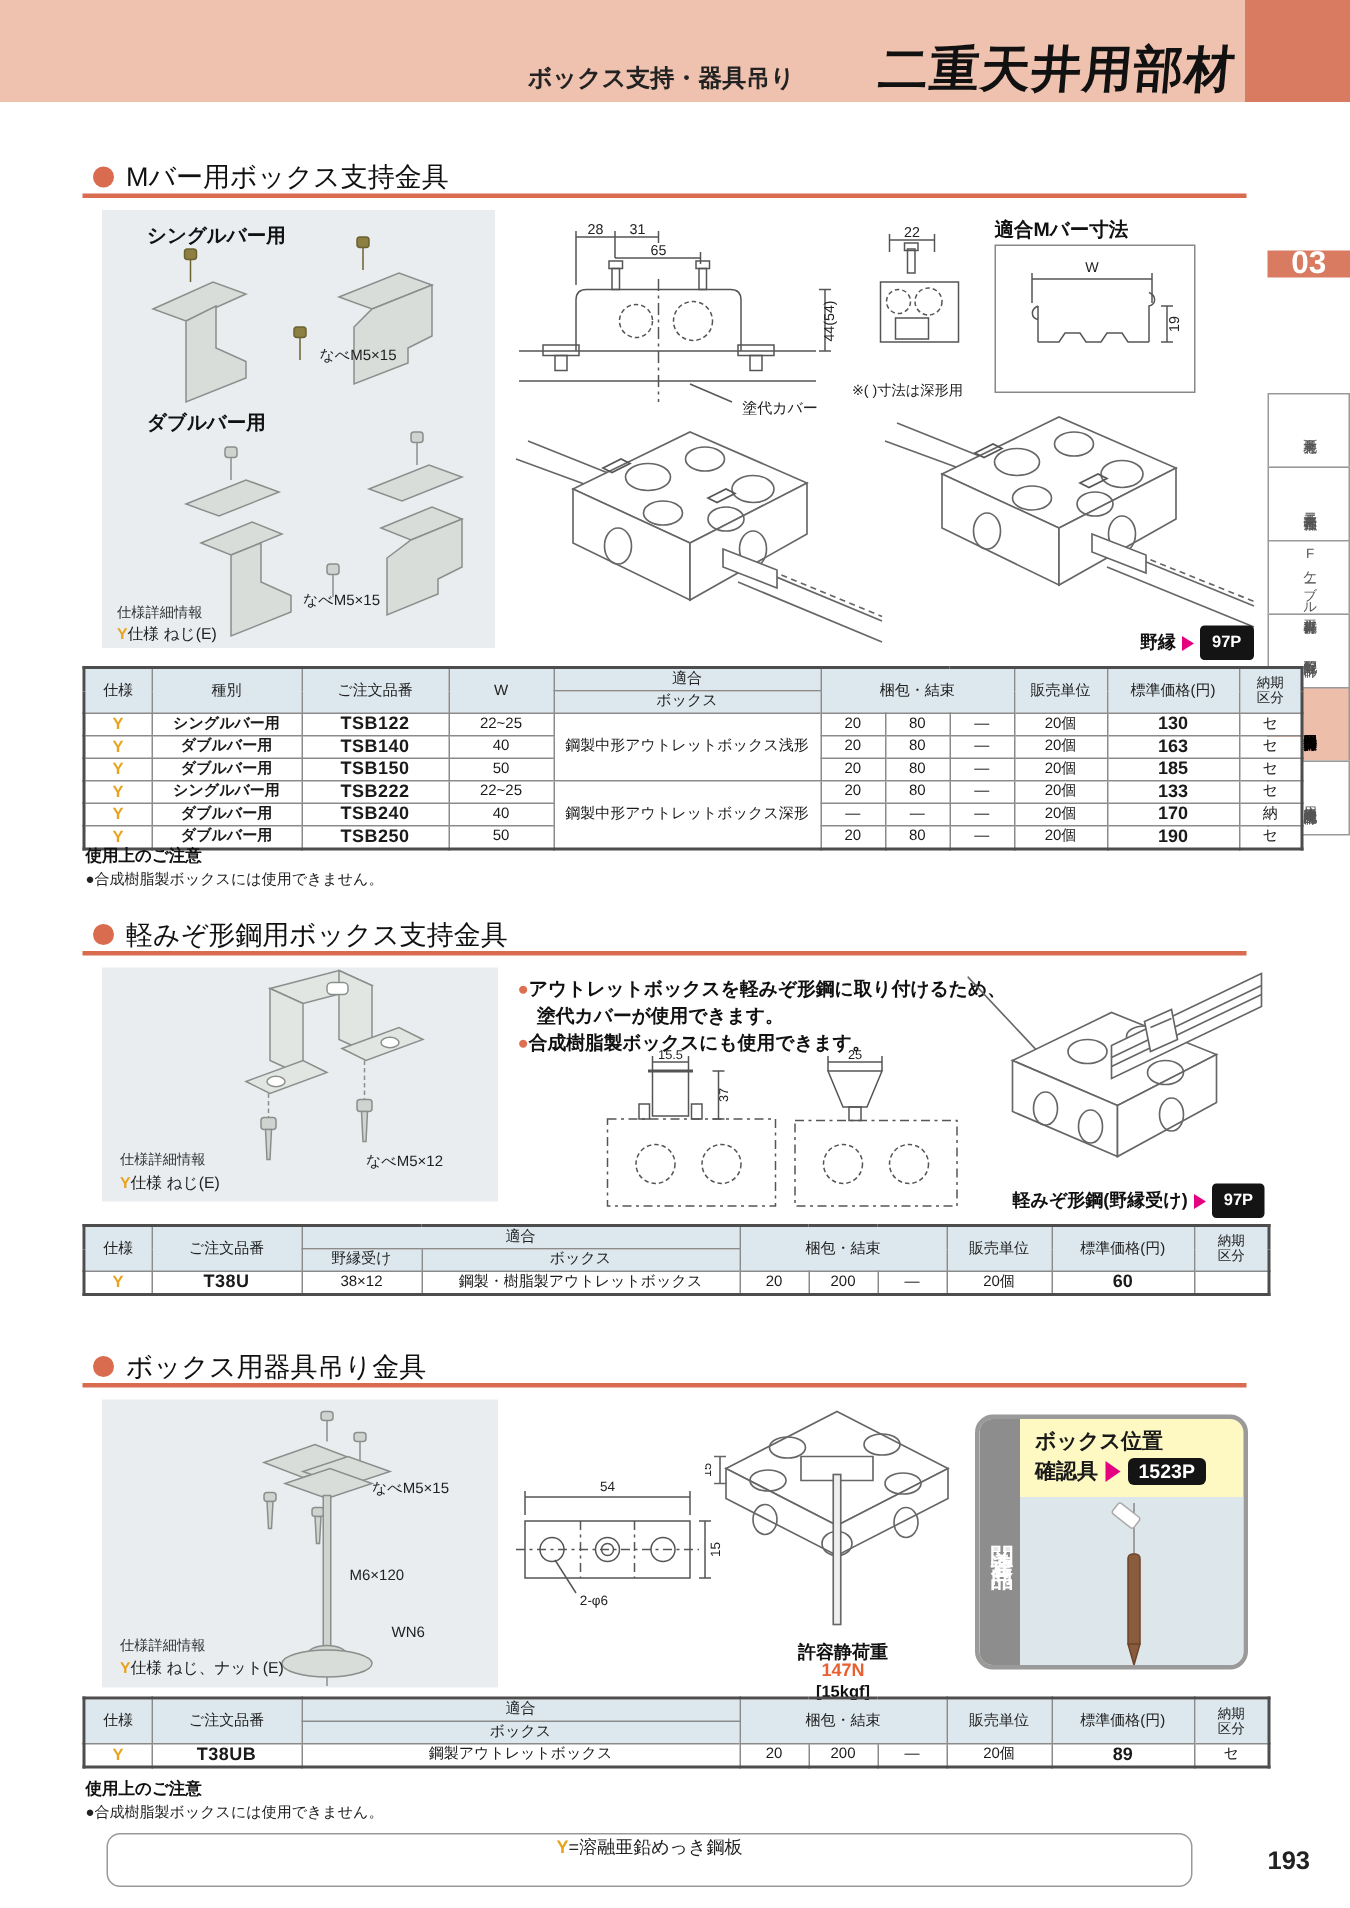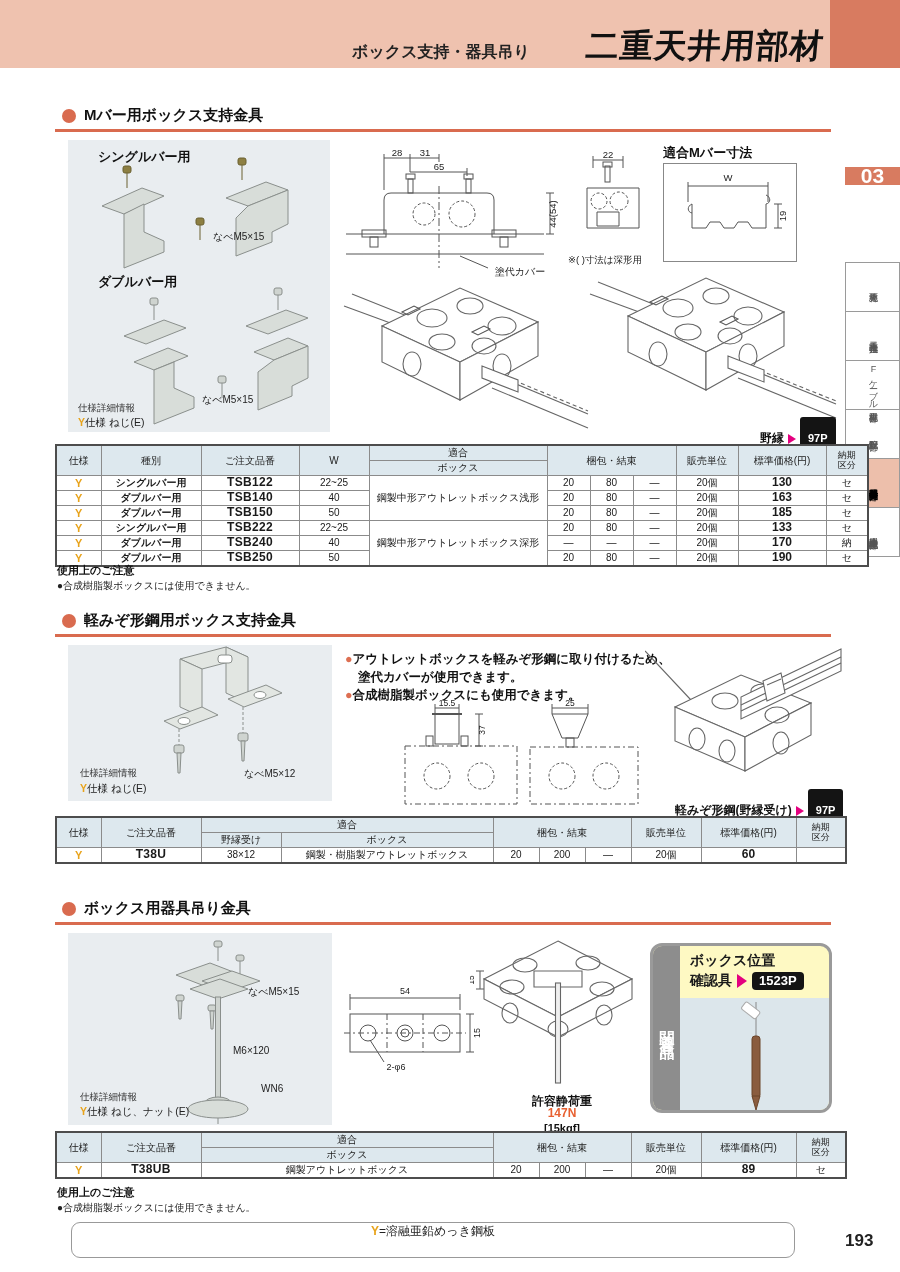--- a/index.html
+++ b/index.html
@@ -14,36 +14,36 @@
              transform:skewX(-5deg);letter-spacing:1px;}
   
   .chapter{left:845px;top:167px;width:55px;height:18px;background:#d87b60;color:#fff;
            font-weight:bold;font-size:21px;display:flex;align-items:center;justify-content:center;}
   .tabs{left:845px;top:263px;width:55px;}
   .vtab{box-sizing:border-box;width:55px;height:50px;border:1px solid #9a9a9a;margin-top:-1px;
         background:#fff;display:flex;align-items:center;justify-content:center;gap:2px;
         writing-mode:vertical-rl;text-orientation:upright;font-size:9px;color:#555;line-height:1.1;}
   .vtab.active{background:#edbfab;color:#000;font-weight:bold;}
   
-  .sec-title{display:flex;align-items:center;gap:8px;font-size:15px;font-weight:bold;color:#111;}
+  .sec-title{display:flex;align-items:center;gap:8px;font-size:18px;font-weight:normal;color:#111;}
   .sec-dot{width:14px;height:14px;border-radius:50%;background:#d96b4f;flex:0 0 auto;}
   .redline{height:3px;background:#d96b4f;}
   
   .panel{background:#e9edf0;}
   .plabel{position:absolute;font-weight:bold;font-size:13px;color:#111;}
   .small-label{position:absolute;font-size:10px;color:#222;}
   .spec-info{position:absolute;font-size:9.5px;color:#333;}
   .spec-line{position:absolute;font-size:10.5px;color:#222;}
   .y-mark{color:#e8a31b;font-weight:bold;}
   
   .refrow{display:flex;align-items:center;gap:4px;text-align:right;}
   .reftext{font-size:12px;font-weight:bold;color:#111;}
   .tri{width:0;height:0;border-left:8px solid #e4007f;border-top:5px solid transparent;border-bottom:5px solid transparent;}
   .badge{background:#141414;color:#fff;font-weight:bold;font-size:11px;line-height:15px;
-         padding:14px 8px;border-radius:3px;}
+         padding:4px 8px;border-radius:3px;}
   
   .ptable{border-collapse:collapse;table-layout:fixed;width:790px;font-size:10px;}
   .ptable th,.ptable td{border:1px solid #8b8b8b;text-align:center;padding:0;height:14px;line-height:1.15;
          overflow:hidden;white-space:nowrap;}
   .ptable{border:2px solid #4d4d4d;}
   .ptable thead th{background:#dde8ee;font-weight:normal;color:#222;}
   .ptable tbody td{background:#fff;}
   td.y{color:#e8a31b;font-weight:bold;font-size:11px;}
   td.typ{font-weight:bold;font-size:10px;}
   td.ord{font-weight:bold;font-size:12px;letter-spacing:.3px;}

